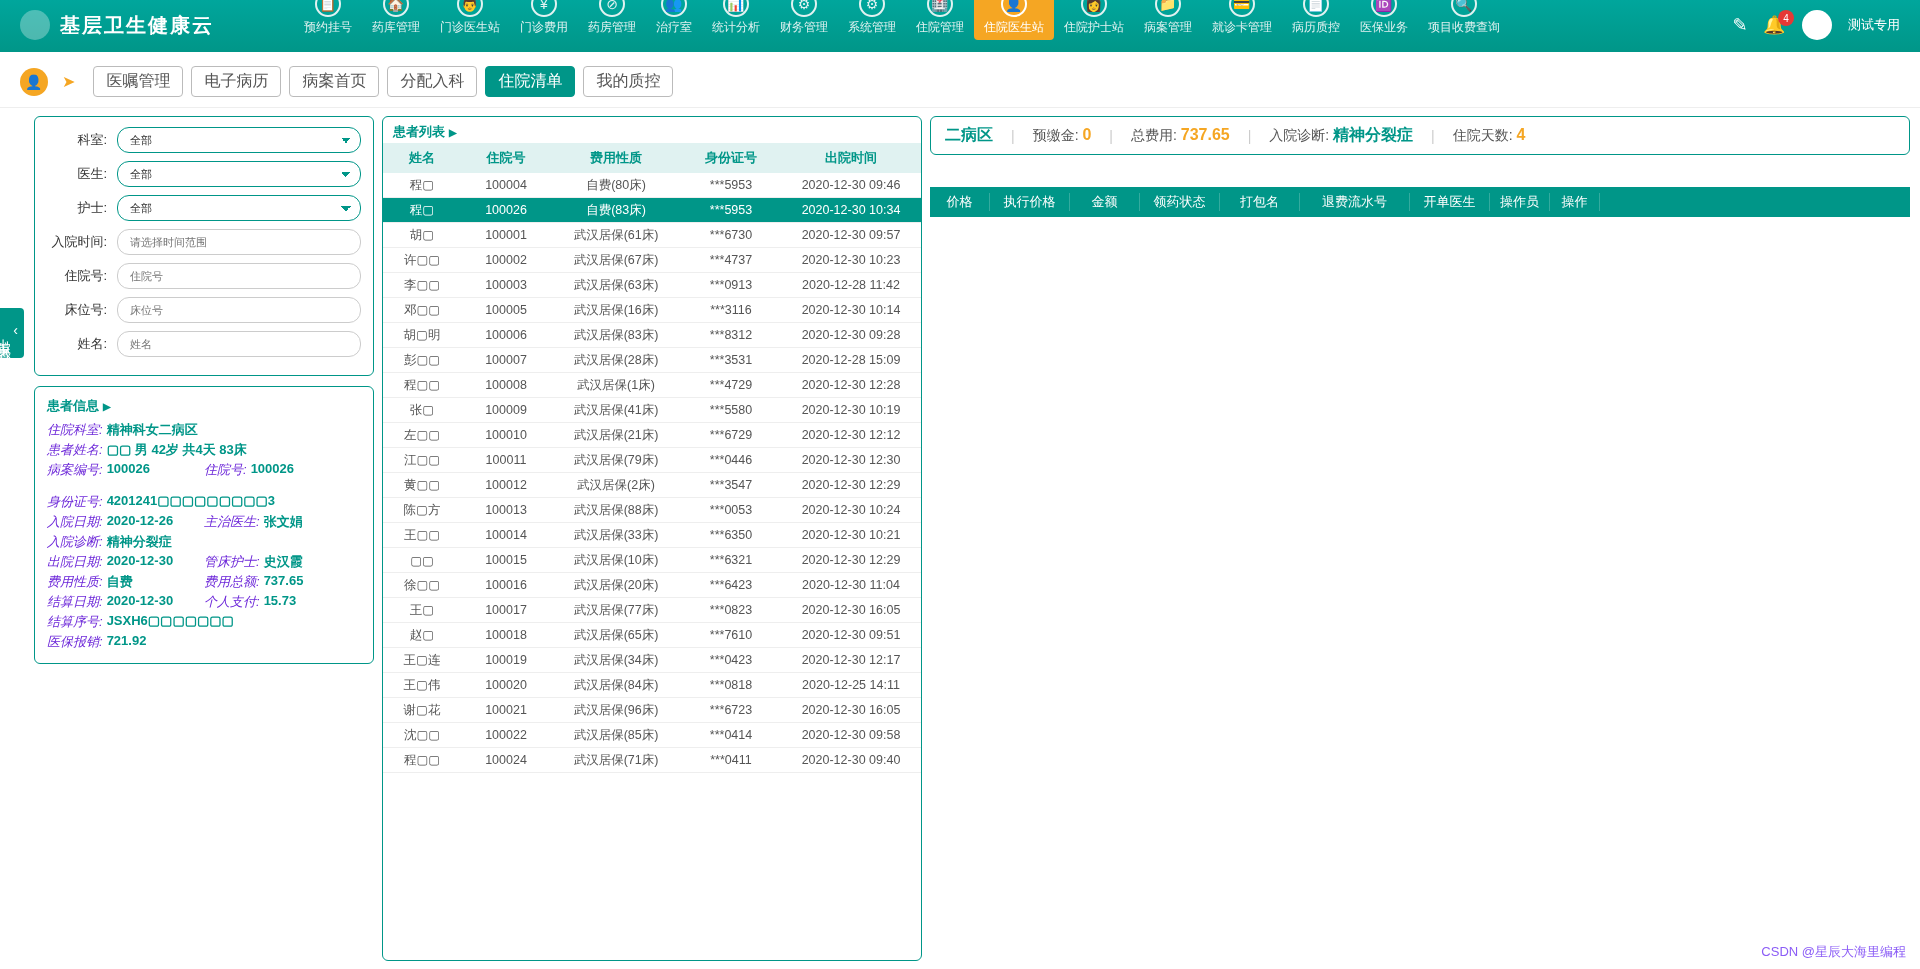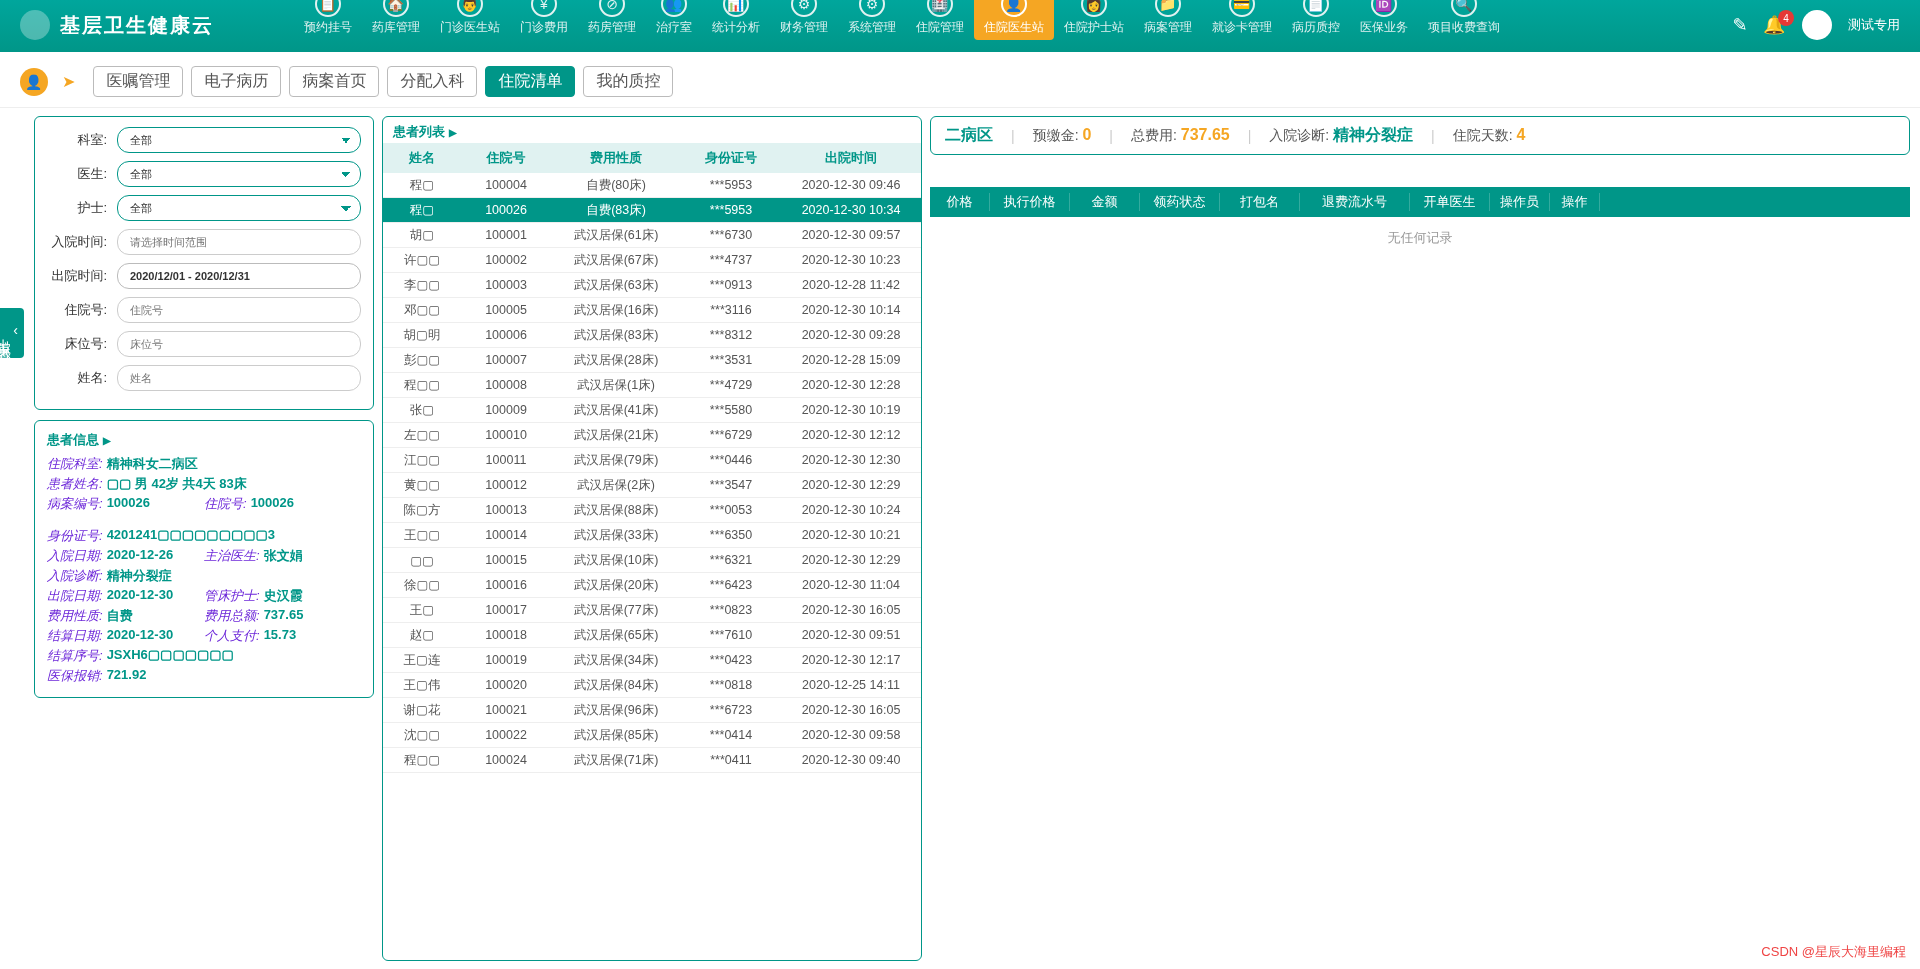--- a/index.html
+++ b/index.html
@@ -64,21 +64,21 @@
 .summary-bar .big { font-size:16px; font-weight:700; }
 .summary-bar .orange { color:#f5a623; }
 .summary-bar .teal { color:#009688; }
 .sep { color:#ccc; }
 
 .detail-table { margin-top: 32px; flex:1; overflow:auto; }
 .dt-head { display:flex; background:#009688; color:#fff; height:30px; align-items:center; }
 .dt-head > div { padding:0 8px; text-align:center; flex-shrink:0; border-right:1px solid rgba(255,255,255,.2); }
 .dt-body { text-align:center; color:#999; padding:12px; }
 
-.watermark { position: fixed; right: 14px; bottom: 8px; color: #ef4444; font-size: 13px; }
+.watermark { position: fixed; right: 14px; bottom: 8px; color: #8b5cf6; font-size: 13px; }
 </style>
 </head>
 <body>
 
 <div class="header">
   <div class="logo">
     <div class="logo-icon"></div>
     <div class="logo-text">基层卫生健康云</div>
   </div>
   <div class="nav" id="nav">
@@ -185,24 +185,20 @@
           <span class="filter-label">医生:</span>
           <select class="filter-select"><option>全部</option></select>
         </div>
       <div class="filter-row">
           <span class="filter-label">护士:</span>
           <select class="filter-select"><option>全部</option></select>
         </div>
       <div class="filter-row">
           <span class="filter-label">入院时间:</span>
           <input class="filter-input grey" placeholder="请选择时间范围" style="">
-        </div>
-      <div class="filter-row">
-          <span class="filter-label">出院时间:</span>
-          <input class="filter-input filled" value="2020/12/01 - 2020/12/31" style="">
         </div>
       <div class="filter-row">
           <span class="filter-label">住院号:</span>
           <input class="filter-input grey" placeholder="住院号" style="">
         </div>
       <div class="filter-row">
           <span class="filter-label">床位号:</span>
           <input class="filter-input grey" placeholder="床位号" style="">
         </div>
       <div class="filter-row">
@@ -502,18 +498,17 @@
           <div style="width: 60px;">价格</div>
           <div style="width: 80px;">执行价格</div>
           <div style="width: 70px;">金额</div>
           <div style="width: 80px;">领药状态</div>
           <div style="width: 80px;">打包名</div>
           <div style="width: 110px;">退费流水号</div>
           <div style="width: 80px;">开单医生</div>
           <div style="width: 60px;">操作员</div>
           <div style="width: 50px;">操作</div>
         </div>
-      <div class="dt-body">无任何记录</div>
     </div>
   </div>
 </div>
 
 <div class="watermark">CSDN @星辰大海里编程</div>
 
 </body></html>

